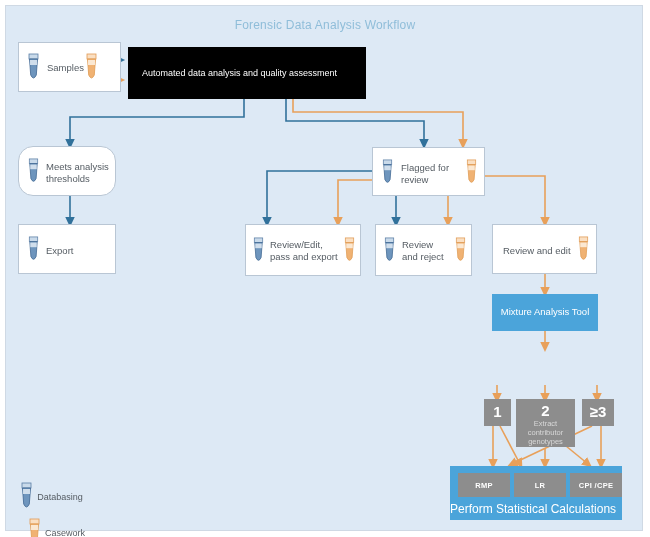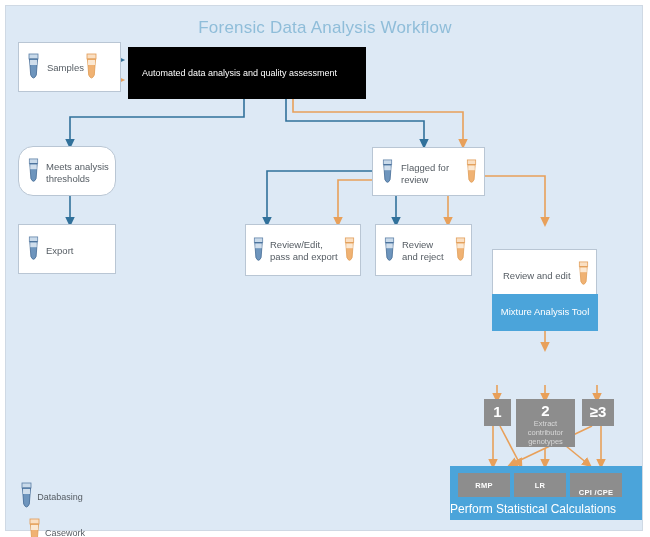--- a/index.html
+++ b/index.html
@@ -13,21 +13,21 @@
   .canvas{
     position:absolute;left:5px;top:5px;width:638px;height:526px;
     background:#dde9f5;
     border:1px solid #cfd9e4;
     box-sizing:border-box;
   }
   svg.wires{position:absolute;left:0;top:0;width:650px;height:537px;pointer-events:none;}
 
   .title{
     position:absolute;left:0;top:18px;width:650px;text-align:center;
-    font-size:17px;color:#8fbdd9;letter-spacing:.2px;
+    font-size:12px;color:#8fbdd9;letter-spacing:.2px;
   }
 
   .box{
     position:absolute;box-sizing:border-box;
     background:#ffffff;border:1px solid #b9c6d4;
   }
   .box .lbl{
     position:absolute;color:#555c63;font-size:9.5px;line-height:12px;
   }
   .gray-box{
@@ -202,21 +202,21 @@
     </svg>
     <span class="lbl" style="left:26px;top:14px;">Review</span>
     <span class="lbl" style="left:26px;top:26px;">and reject</span>
     <svg class="tube" style="left:78px;top:12px;" width="13" height="28" viewBox="0 0 13 30">
       <rect x="2" y="1" width="9" height="5" fill="#fadfc2" stroke="#e09a55" stroke-width=".8"></rect>
       <path d="M2.5,6 L10.5,6 L9.3,22 Q6.5,28 3.7,22 Z" fill="#f0b273" stroke="#df9a52" stroke-width=".8"></path>
       <rect x="3" y="7" width="7" height="5" fill="#fdf1e3" opacity=".85"></rect>
     </svg>
   </div>
 
-  <div class="box" style="left:492px;top:224px;width:105px;height:50px;margin-top:25px;">
+  <div class="box" style="left:492px;top:224px;width:105px;height:50px;">
     <span class="lbl" style="left:10px;top:20px;">Review and edit</span>
     <svg class="tube" style="left:84px;top:11px;" width="13" height="28" viewBox="0 0 13 30">
       <rect x="2" y="1" width="9" height="5" fill="#fadfc2" stroke="#e09a55" stroke-width=".8"></rect>
       <path d="M2.5,6 L10.5,6 L9.3,22 Q6.5,28 3.7,22 Z" fill="#f0b273" stroke="#df9a52" stroke-width=".8"></path>
       <rect x="3" y="7" width="7" height="5" fill="#fdf1e3" opacity=".85"></rect>
     </svg>
   </div>
 
   <div class="blue-box" style="left:492px;top:294px;width:106px;height:37px;">
     <span class="lbl">Mixture Analysis Tool</span>
@@ -231,28 +231,28 @@
     <span class="num" style="margin-top:4px;">2</span>
     <span class="sub">Extract</span>
     <span class="sub">contributor</span>
     <span class="sub">genotypes</span>
   </div>
 
   <div class="num-box" style="left:582px;top:399px;width:32px;height:27px;">
     <span class="num" style="margin-top:5px;">≥3</span>
   </div>
 
-  <div class="stat-panel" style="left:450px;top:466px;width:192px;height:54px;">
+  <div class="stat-panel" style="left:450px;top:466px;width:172px;height:54px;">
     <div class="stat-chip" style="left:8px;top:7px;width:52px;height:24px;">
       <span>RMP</span>
     </div>
     <div class="stat-chip" style="left:64px;top:7px;width:52px;height:24px;">
       <span>LR</span>
     </div>
-    <div class="stat-chip" style="left:120px;top:7px;width:52px;height:24px;align-items:flex-end;">
+    <div class="stat-chip" style="left:120px;top:7px;width:52px;height:24px;">
       <span>CPI /CPE</span>
     </div>
     <div class="stat-caption" style="top:36px;">Perform Statistical Calculations</div>
   </div>
 
   <div class="legend">
     <div class="litem">
       <svg width="13" height="30" viewBox="0 0 13 30">
         <rect x="2" y="1" width="9" height="5" fill="#c9daea" stroke="#5b7ea6" stroke-width=".8"></rect>
         <path d="M2.5,6 L10.5,6 L9.3,22 Q6.5,28 3.7,22 Z" fill="#6e95bd" stroke="#3d6490" stroke-width=".8"></path>

